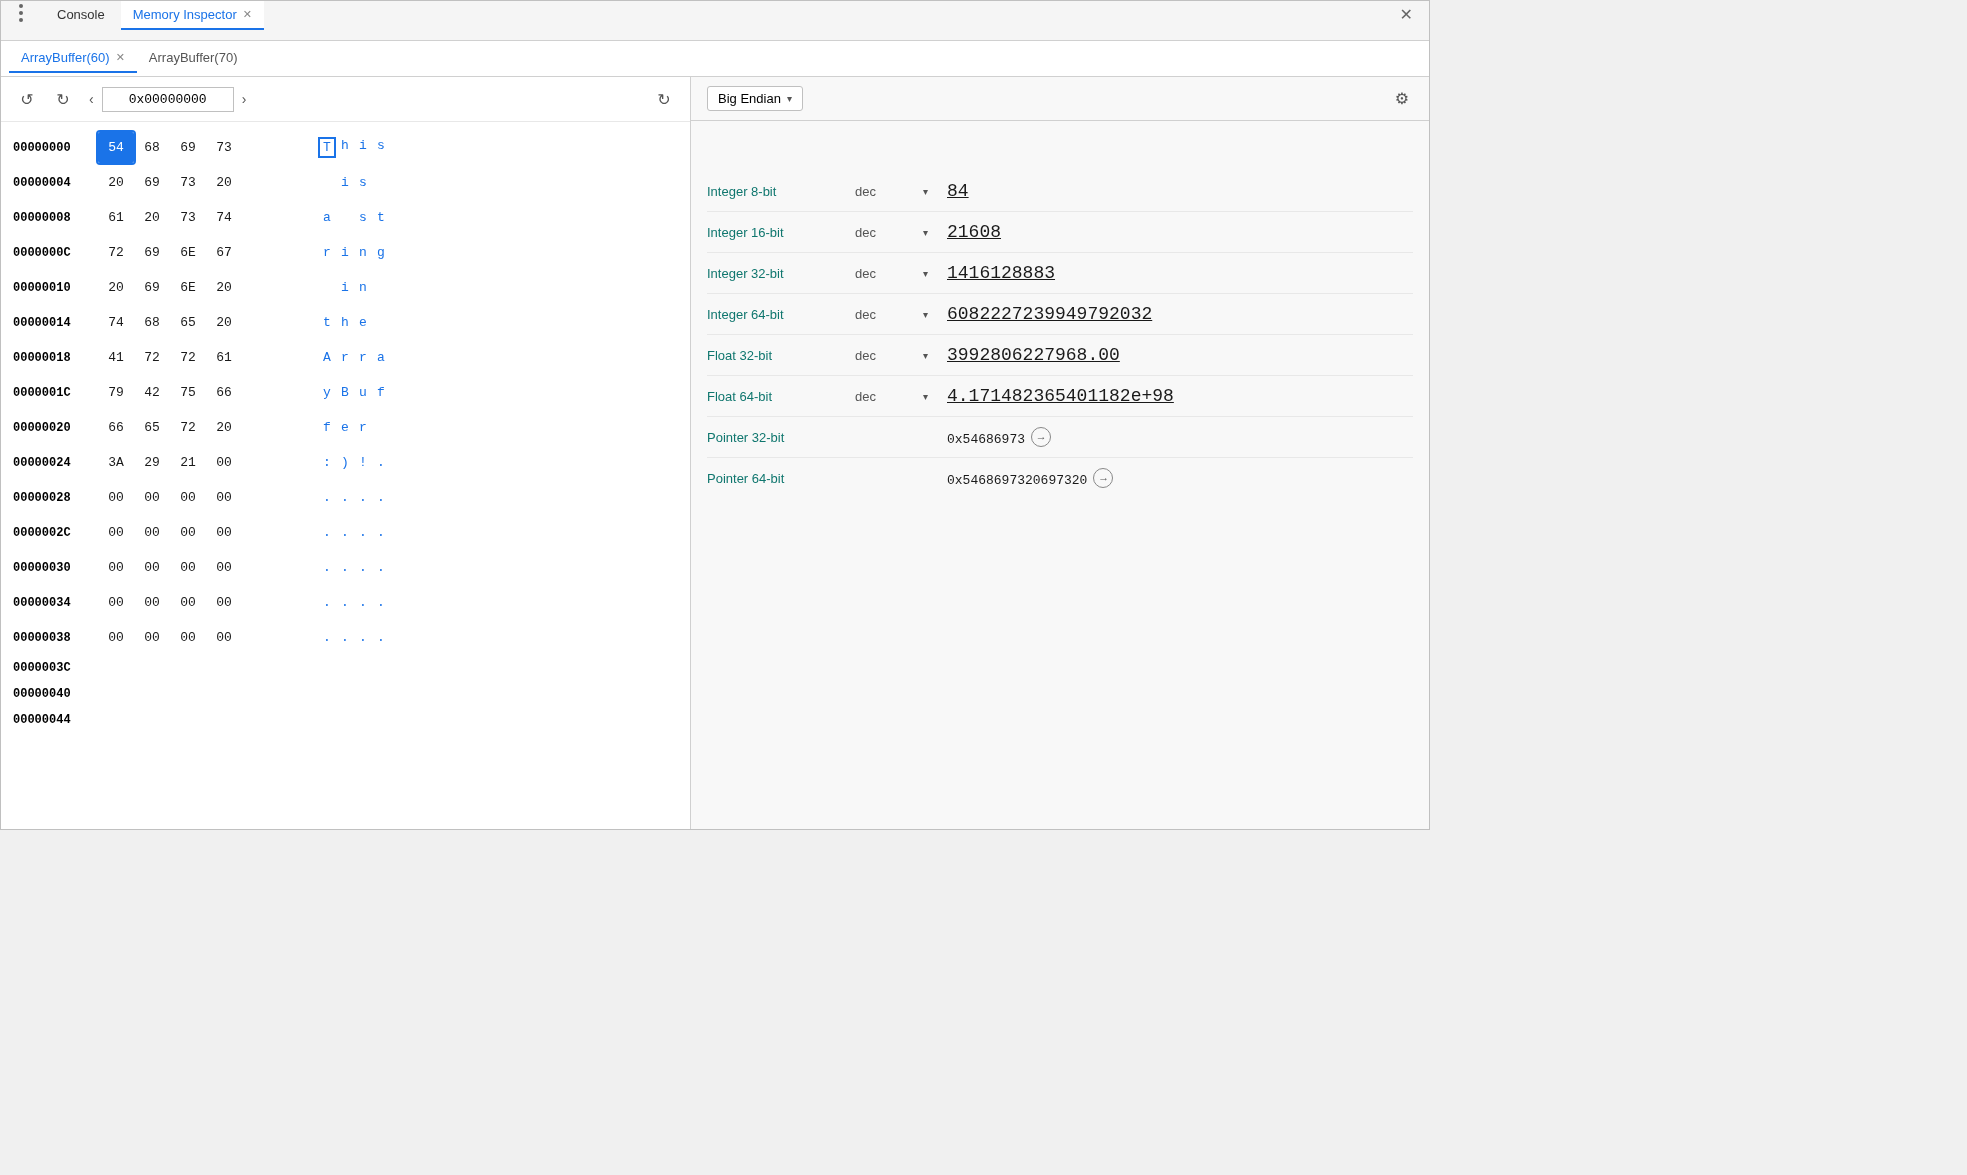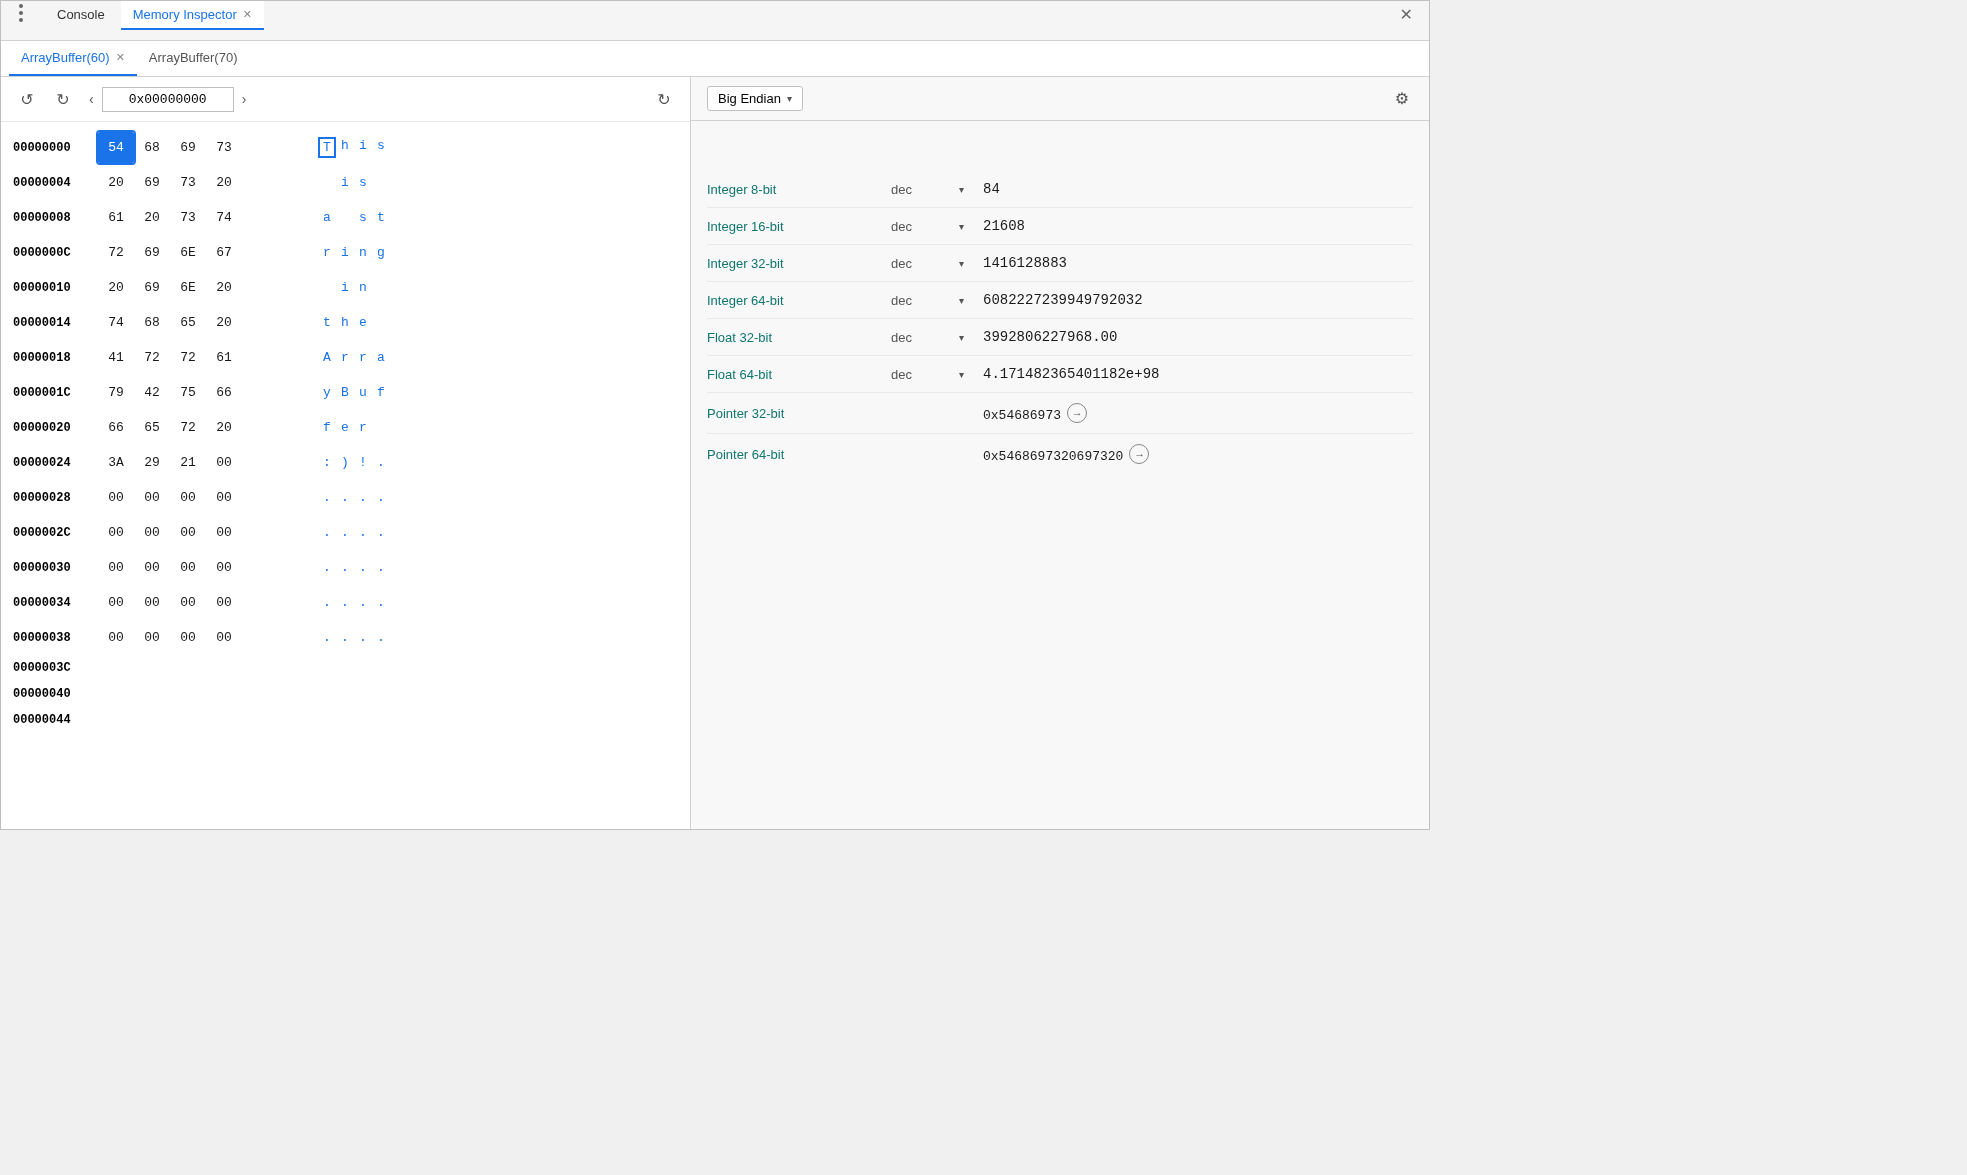--- a/index.html
+++ b/index.html
@@ -72,20 +72,21 @@
     .spacer { flex: 1; }
     .close-window {
       font-size: 16px;
       color: #666;
       cursor: pointer;
       padding: 4px 8px;
     }
     
     .buffer-tabs {
       display: flex;
+      align-items: center;
       background: #ffffff;
       border-bottom: 1px solid #d0d0d0;
       height: 36px;
       padding: 0 8px;
     }
     .buffer-tab {
       padding: 6px 12px;
       cursor: pointer;
       font-size: 13px;
       color: #555;
@@ -281,33 +282,33 @@
       width: 140px;
       color: #0f766e;
       font-size: 13px;
       flex-shrink: 0;
     }
     .insp-format {
       width: 60px;
       color: #555;
       font-size: 13px;
       flex-shrink: 0;
-      margin-left: 36px;
     }
     .insp-dropdown {
       width: 16px;
       font-size: 10px;
       color: #555;
       cursor: pointer;
     }
     .insp-value {
       flex: 1;
       color: #1a1a1a;
       font-family: 'Courier New', monospace;
-      font-size: 14px;
+      font-size: 18px;
+      text-decoration: underline;
     }
     .insp-link {
       color: #1a1a1a;
       font-family: 'Courier New', monospace;
       font-size: 13px;
       display: flex;
       align-items: flex-end;
       gap: 6px;
     }
     .arrow-circle {

